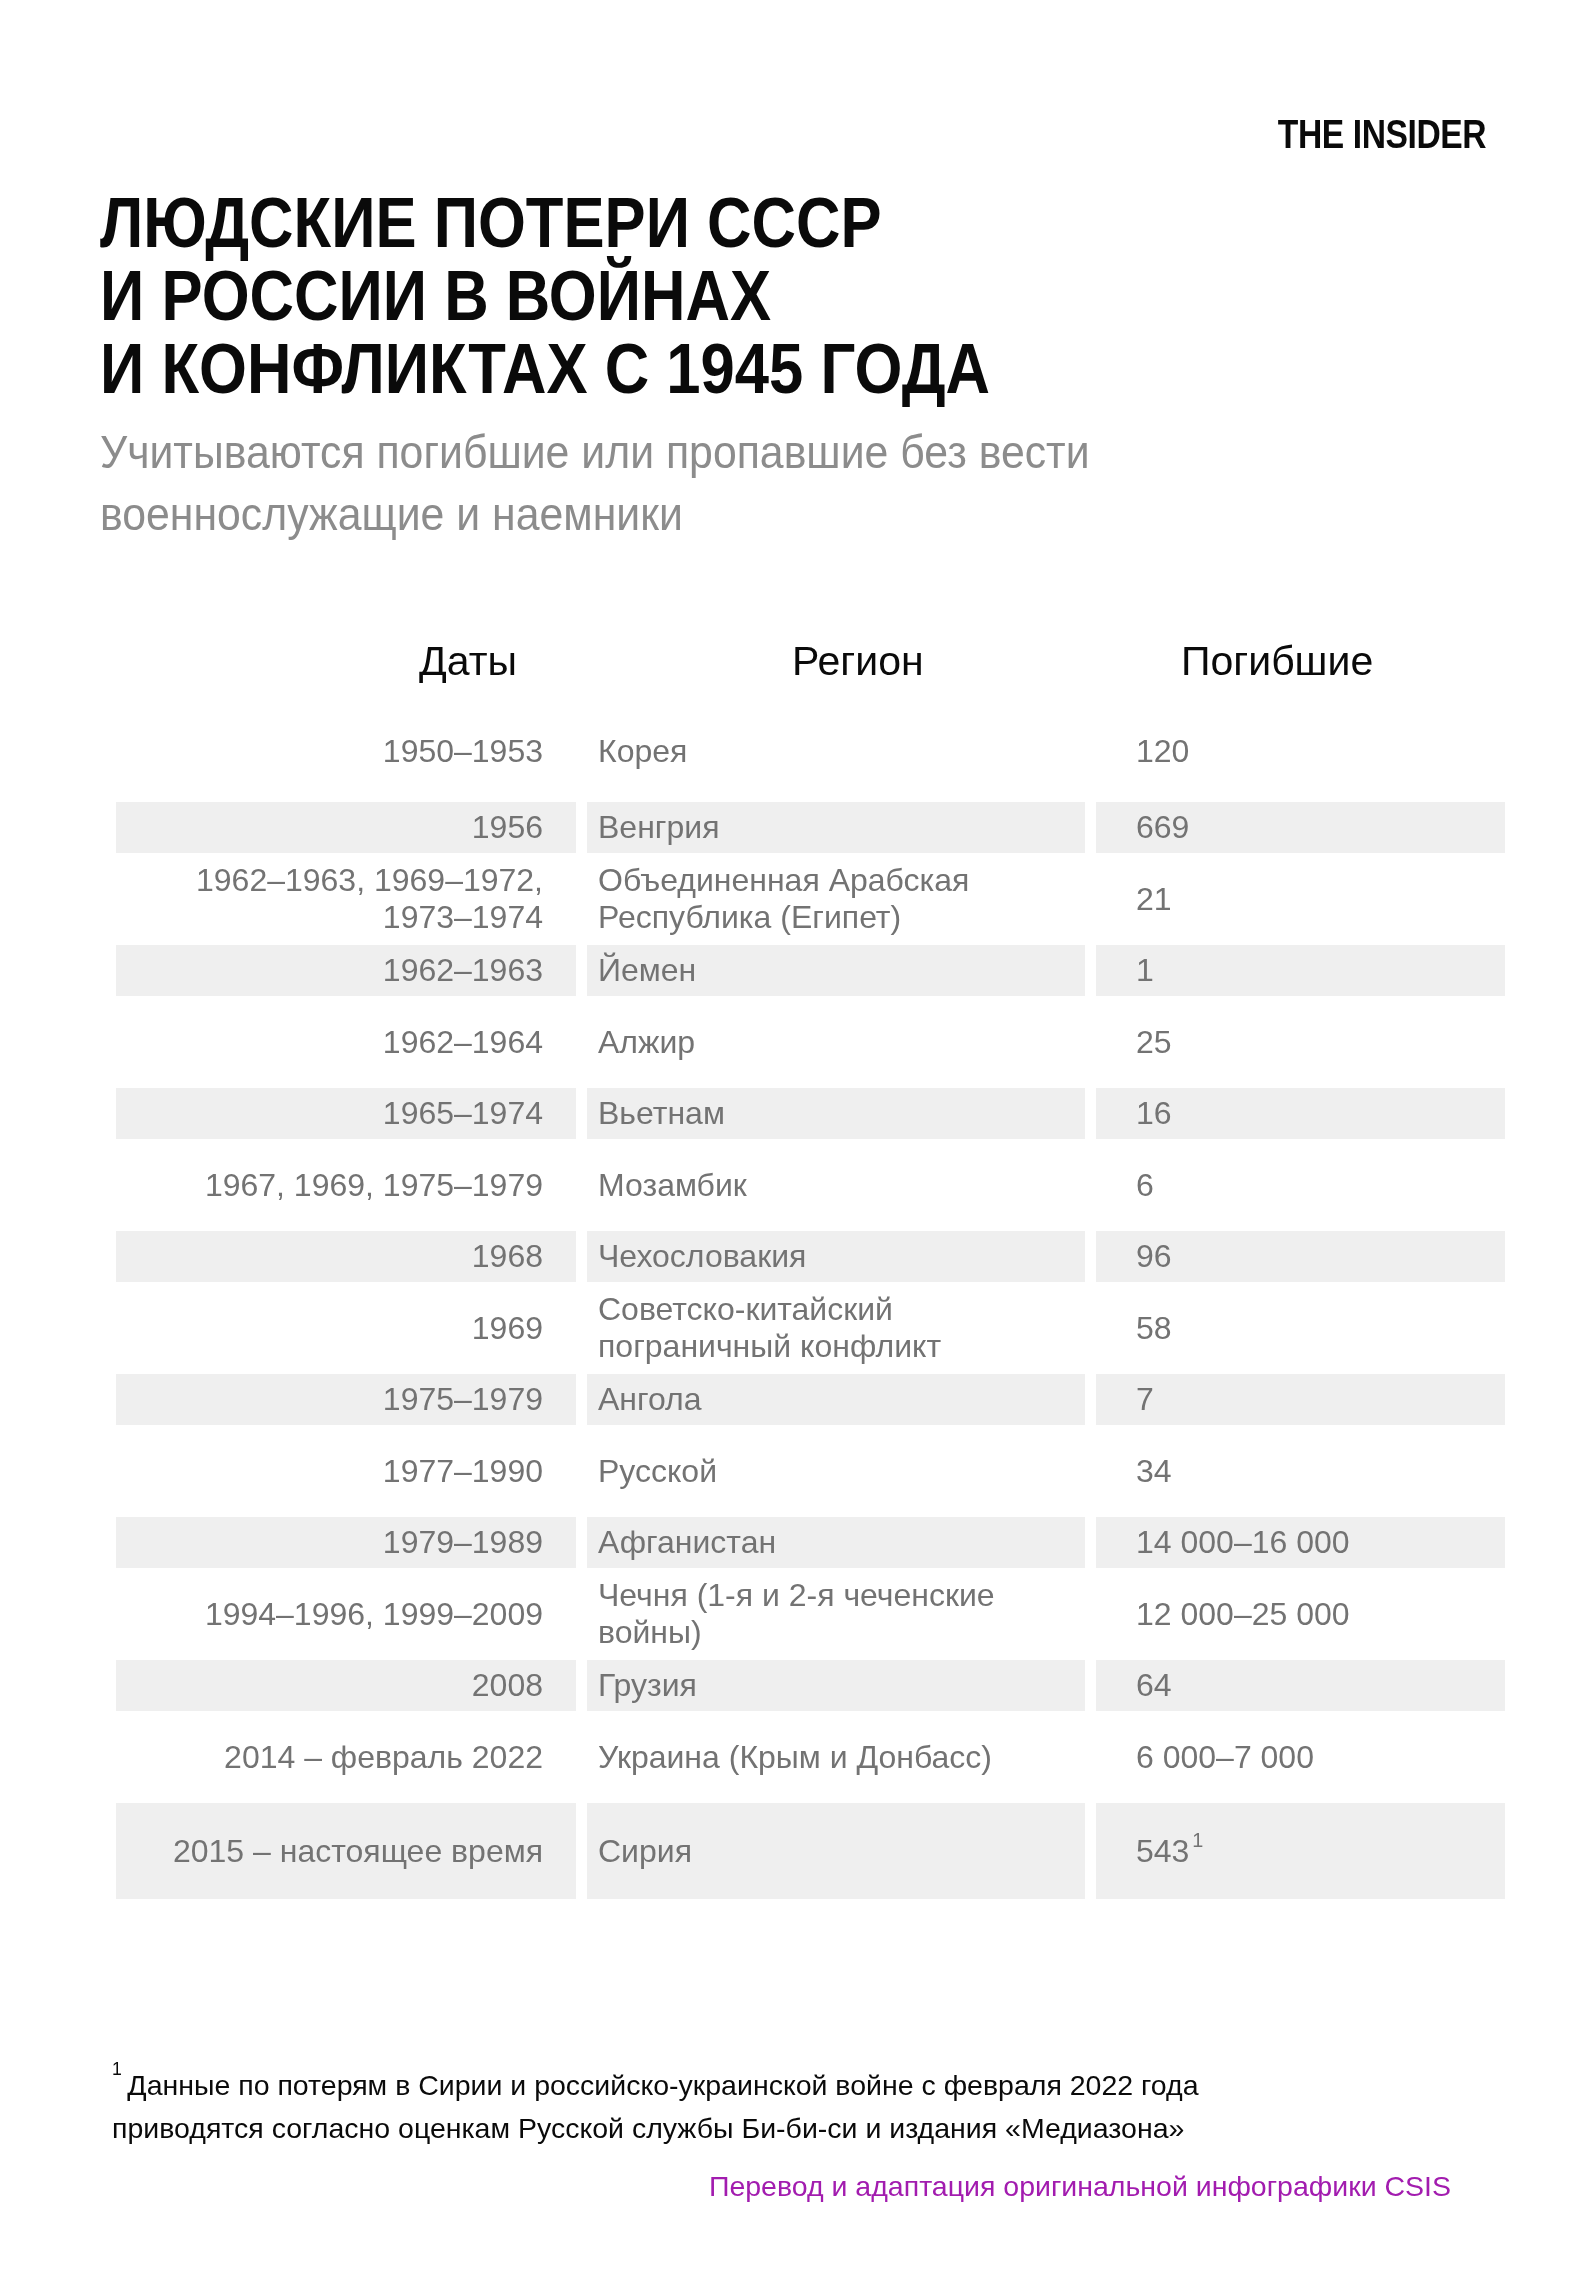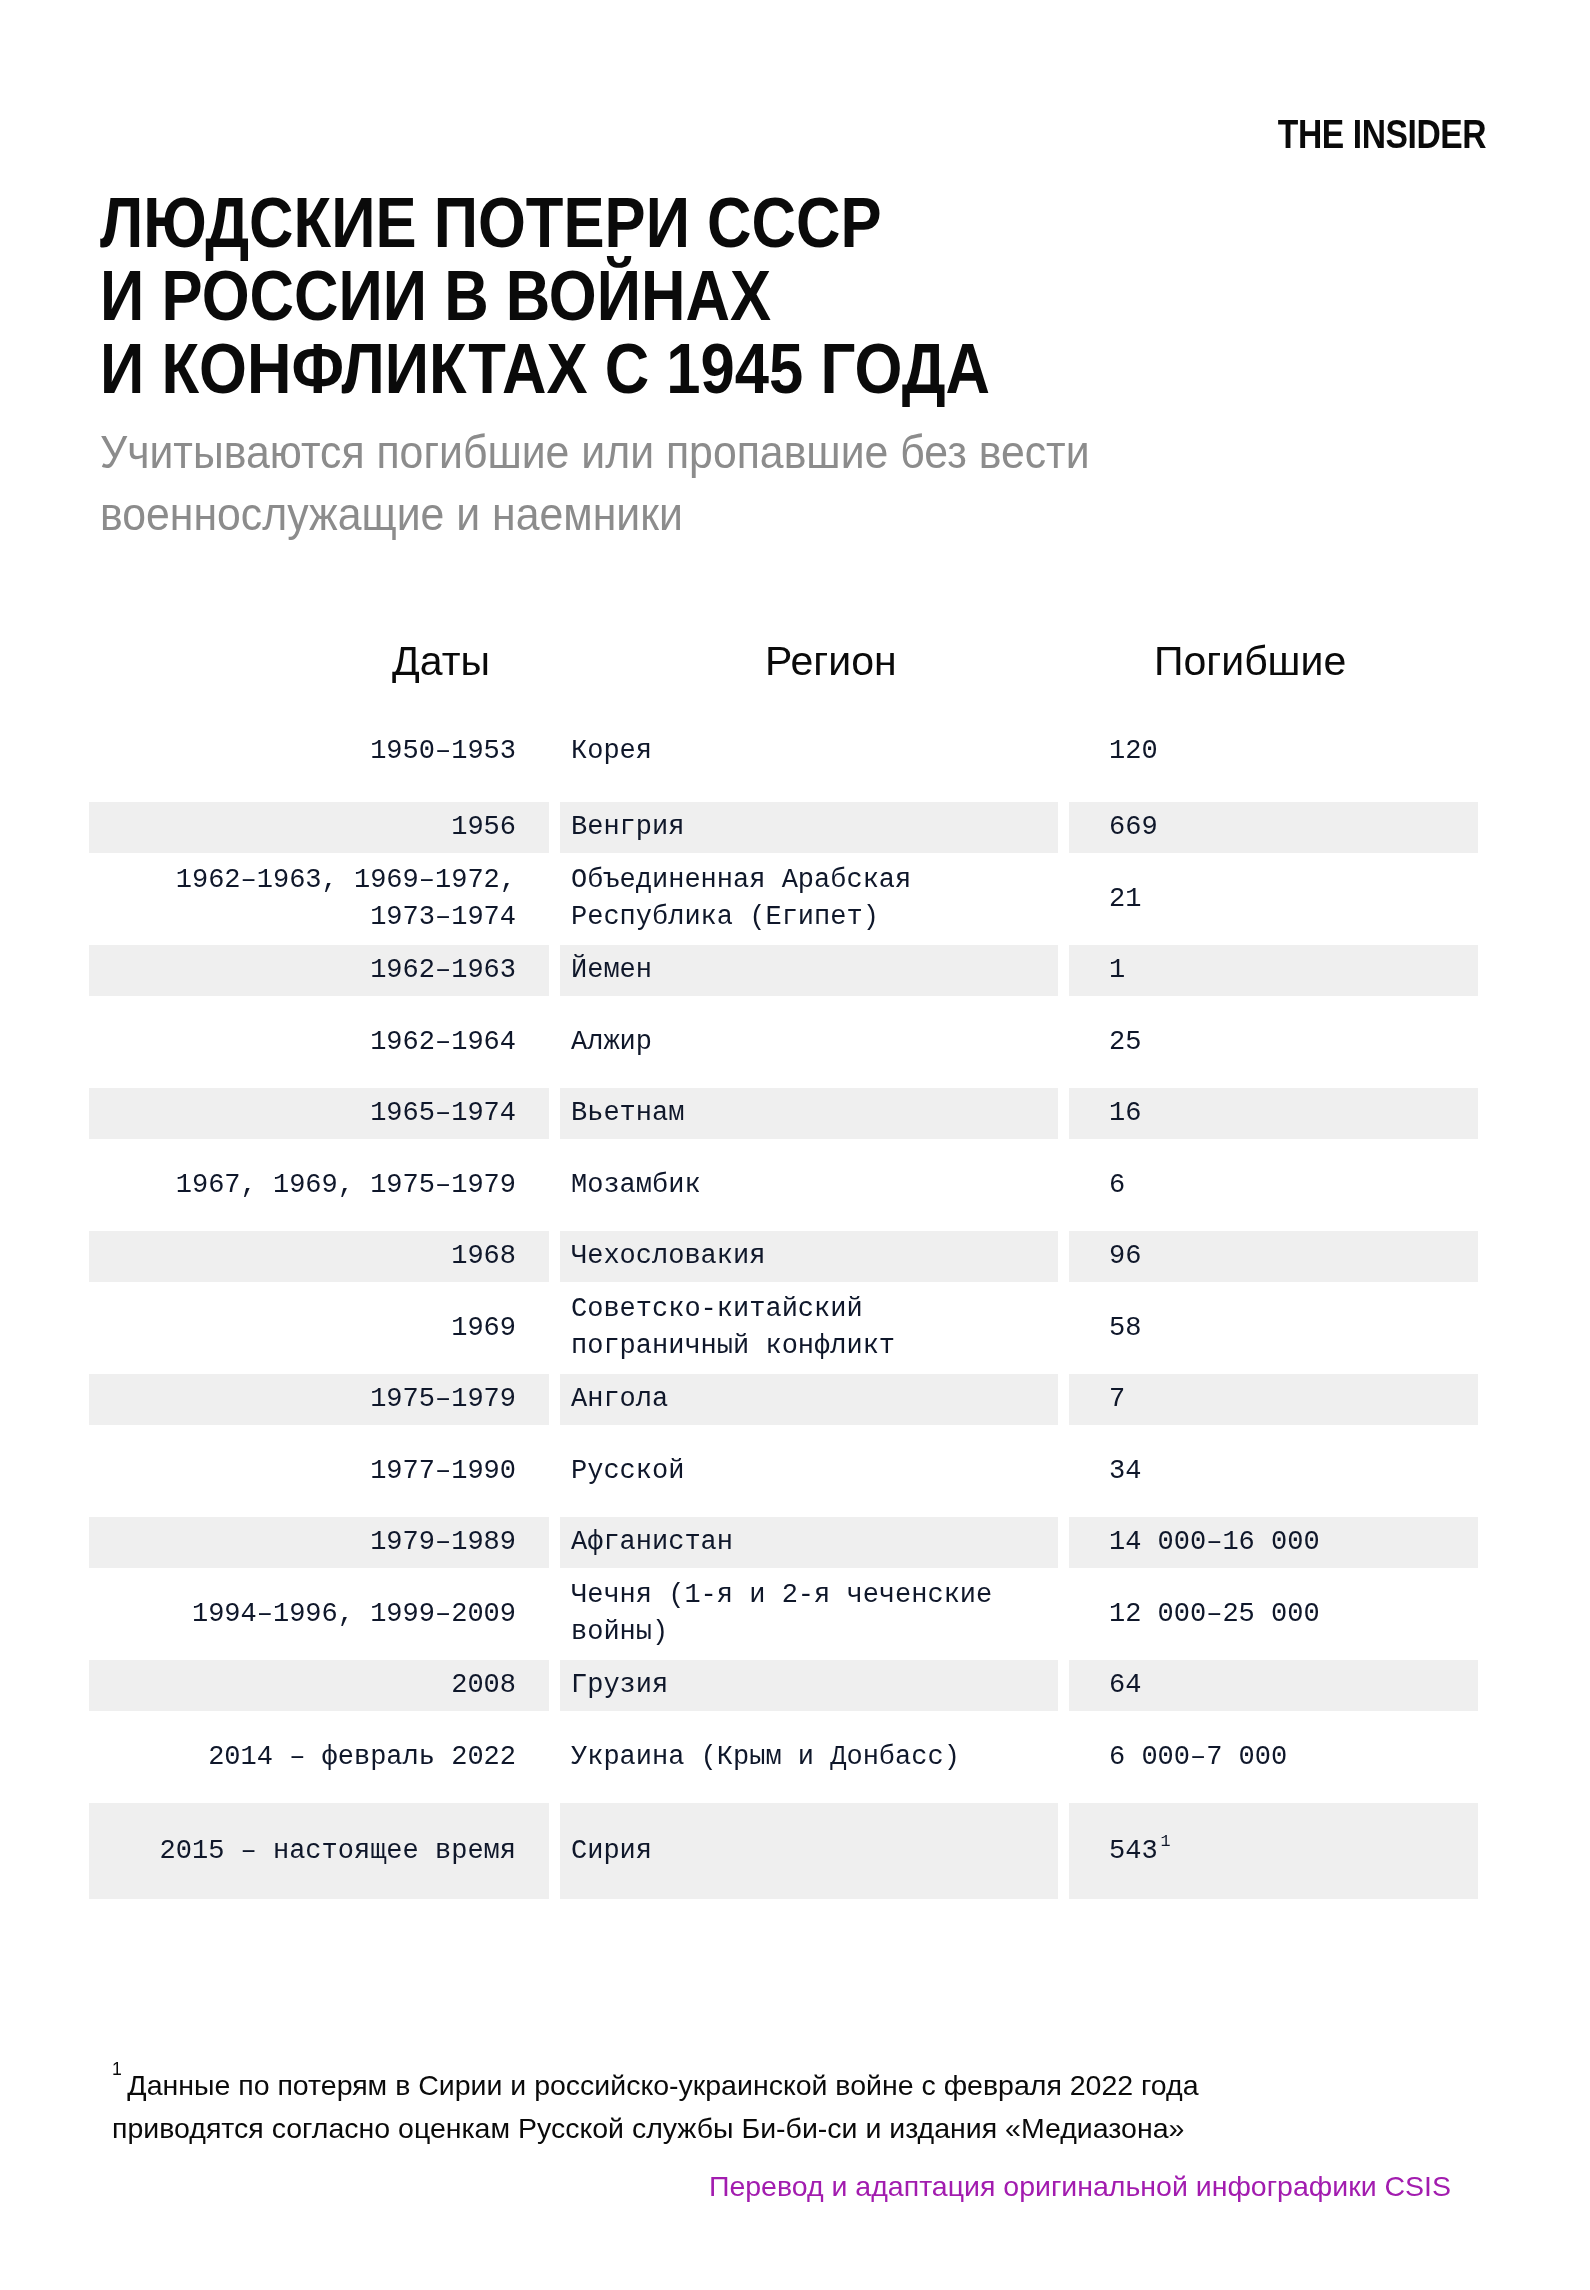--- a/index.html
+++ b/index.html
@@ -23,21 +23,21 @@
     font-size:70px;line-height:73px;font-weight:700;
     white-space:pre-line;color:#0a0a0a;
     transform:scaleX(0.88);transform-origin:left top;
   }
   .subtitle{
     position:absolute;left:100px;top:421px;
     font-size:46px;line-height:62px;font-weight:400;
     color:#8c8c8c;white-space:pre-line;
     transform:scaleX(0.93);transform-origin:left top;
   }
-  .table{position:absolute;left:89px;top:634px;width:1388px;}
+  .table{position:absolute;left:116px;top:634px;width:1388px;}
   .thead{position:relative;height:67px;}
   .th{
     position:absolute;top:0;
     font-size:41px;line-height:55px;font-weight:400;color:#0a0a0a;
     white-space:nowrap;
   }
   .th-dates{left:303px;}
   .th-region{left:676px;}
   .th-deaths{left:1065px;}
   .row{
@@ -45,23 +45,22 @@
     grid-template-columns:460px 498px 409px;
     column-gap:11px;
     height:92px;
   }
   .row.striped{height:51px;}
   .row:first-child{height:101px;}
   .row:last-child{height:96px;}
   .row.striped .cell{background:#efefef;}
   .cell{
     display:flex;align-items:center;
-    font-size:27px;line-height:37px;color:#0f172a;
+    font-size:32px;line-height:37px;color:#737373;
     white-space:pre-line;
-    font-family:Liberation Mono, monospace;
   }
   .c-dates{justify-content:flex-end;text-align:right;padding-right:33px;}
   .c-region{padding-left:11px;}
   .c-deaths{padding-left:40px;}
   sup{
     font-size:0.62em;
     position:relative;top:-0.55em;
     line-height:0;
   }
   .c-deaths sup{margin-left:2.8px;}

